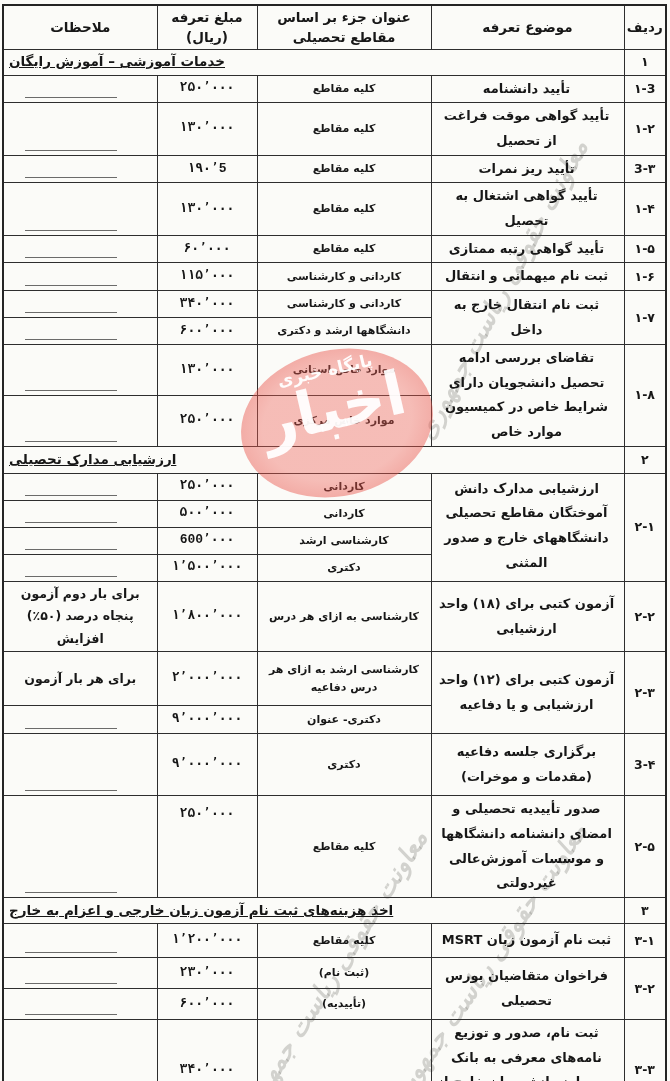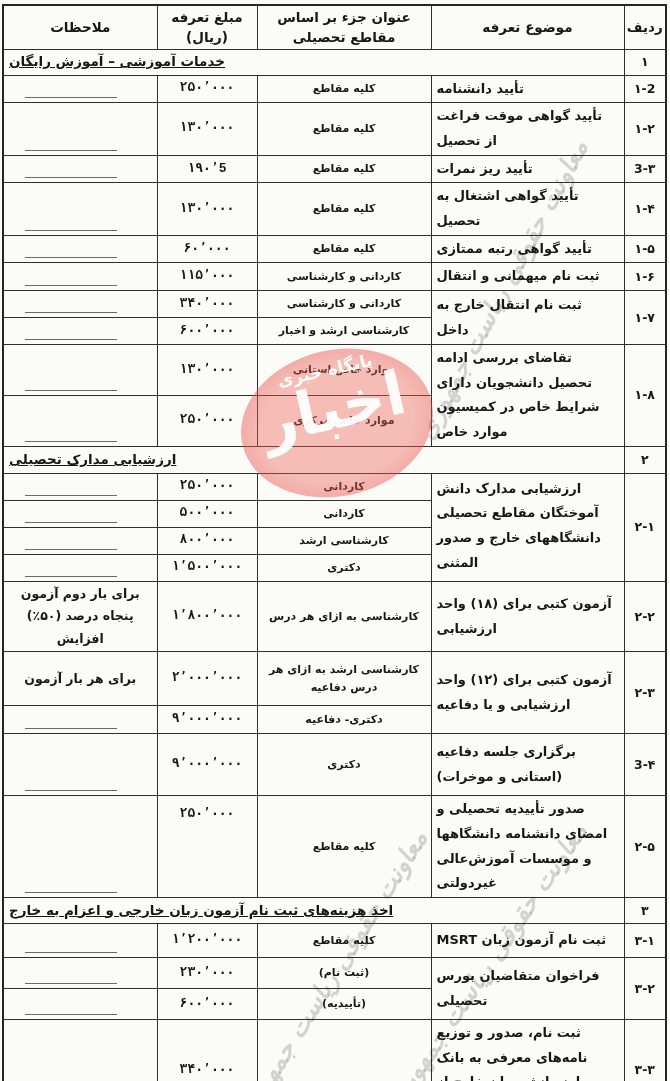--- a/index.html
+++ b/index.html
@@ -21,21 +21,21 @@
   table.tariff{border:2px solid #242424;}
   td{
     border:1px solid #2e2e2e;
     font-size:13px;font-weight:700;color:#171717;
     padding:1px 5px;text-align:center;vertical-align:middle;
     line-height:1.6;overflow:hidden;
   }
   .hdr td{font-size:13.5px;line-height:1.5;}
   .pre{white-space:pre-line;margin-top:47px;}
   .c-no{font-size:12.5px;padding:1px 2px;}
-  .c-subj{text-align:left;padding-right:7px;line-height:1.9;font-size:13px;}
+  .c-subj{text-align:center;padding-right:7px;line-height:1.9;font-size:13px;}
   .c-unit{font-size:11px;margin-left:6px;}
   .c-amt{font-size:13px;font-family:Liberation Mono, monospace;}
   .c-rem{font-size:12.5px;line-height:1.8;}
   .sec{text-align:left;padding-right:6px;font-size:13.5px;}
   .sec .u{text-decoration:underline;}
   .va-top{vertical-align:top;padding-top:3px;}
   
   td.er{position:relative;}
   td.er::after{
     content:"";position:absolute;bottom:4px;left:14%;width:60%;
@@ -90,21 +90,21 @@
 (ریال)</td>
       <td>ملاحظات</td>
     </tr>
 
     <tr style="height:26px">
       <td class="c-no">۱</td>
       <td class="sec" colspan="4"><span class="u">خدمات آموزشی – آموزش رایگان</span></td>
     </tr>
 
     <tr style="height:25px">
-      <td class="c-no">۱-2</td>
+      <td class="c-no">۱-3</td>
       <td class="c-subj">تأیید دانشنامه</td>
       <td class="c-unit">کلیه مقاطع</td>
       <td class="c-amt">۲۵۰٬۰۰۰</td>
       <td class="c-rem er"></td>
     </tr>
     <tr style="height:25px">
       <td class="c-no">۱-۲</td>
       <td class="c-subj">تأیید گواهی موقت فراغت از تحصیل</td>
       <td class="c-unit">کلیه مقاطع</td>
       <td class="c-amt">۱۳۰٬۰۰۰</td>
@@ -140,21 +140,21 @@
     </tr>
 
     <tr style="height:27px">
       <td class="c-no" rowspan="2">۱-۷</td>
       <td class="c-subj" rowspan="2">ثبت نام انتقال خارج به داخل</td>
       <td class="c-unit">کاردانی و کارشناسی</td>
       <td class="c-amt">۳۴۰٬۰۰۰</td>
       <td class="c-rem er"></td>
     </tr>
     <tr style="height:27px">
-      <td class="c-unit">کارشناسی ارشد و اخبار</td>
+      <td class="c-unit">دانشگاهها ارشد و دکتری</td>
       <td class="c-amt">۶۰۰٬۰۰۰</td>
       <td class="c-rem er"></td>
     </tr>
 
     <tr style="height:38px">
       <td class="c-no" rowspan="2">۱-۸</td>
       <td class="c-subj" rowspan="2">تقاضای بررسی ادامه تحصیل دانشجویان دارای شرایط خاص در کمیسیون موارد خاص</td>
       <td class="c-unit">موارد خاص استانی</td>
       <td class="c-amt">۱۳۰٬۰۰۰</td>
       <td class="c-rem er"></td>
@@ -177,21 +177,21 @@
       <td class="c-amt">۲۵۰٬۰۰۰</td>
       <td class="c-rem er"></td>
     </tr>
     <tr style="height:27px">
       <td class="c-unit">کاردانی</td>
       <td class="c-amt">۵۰۰٬۰۰۰</td>
       <td class="c-rem er"></td>
     </tr>
     <tr style="height:27px">
       <td class="c-unit">کارشناسی ارشد</td>
-      <td class="c-amt">۸۰۰٬۰۰۰</td>
+      <td class="c-amt">600٬۰۰۰</td>
       <td class="c-rem er"></td>
     </tr>
     <tr style="height:27px">
       <td class="c-unit">دکتری</td>
       <td class="c-amt">۱٬۵۰۰٬۰۰۰</td>
       <td class="c-rem er"></td>
     </tr>
 
     <tr style="height:54px">
       <td class="c-no">۲-۲</td>
@@ -202,28 +202,28 @@
     </tr>
 
     <tr style="height:54px">
       <td class="c-no" rowspan="2">۲-۳</td>
       <td class="c-subj" rowspan="2">آزمون کتبی برای (۱۲) واحد ارزشیابی و یا دفاعیه</td>
       <td class="c-unit">کارشناسی ارشد به ازای هر درس دفاعیه</td>
       <td class="c-amt">۲٬۰۰۰٬۰۰۰</td>
       <td class="c-rem">برای هر بار آزمون</td>
     </tr>
     <tr style="height:28px">
-      <td class="c-unit">دکتری- دفاعیه</td>
+      <td class="c-unit">دکتری- عنوان</td>
       <td class="c-amt">۹٬۰۰۰٬۰۰۰</td>
       <td class="c-rem er"></td>
     </tr>
 
     <tr style="height:62px">
       <td class="c-no">3-۴</td>
-      <td class="c-subj">برگزاری جلسه دفاعیه (استانی و موخرات)</td>
+      <td class="c-subj">برگزاری جلسه دفاعیه (مقدمات و موخرات)</td>
       <td class="c-unit">دکتری</td>
       <td class="c-amt">۹٬۰۰۰٬۰۰۰</td>
       <td class="c-rem er"></td>
     </tr>
 
     <tr style="height:94px">
       <td class="c-no">۲-۵</td>
       <td class="c-subj">صدور تأییدیه تحصیلی و امضای دانشنامه دانشگاهها و موسسات آموزش‌عالی غیردولتی</td>
       <td class="c-unit">کلیه مقاطع</td>
       <td class="c-amt va-top" style="padding-top:8px">۲۵۰٬۰۰۰</td>

